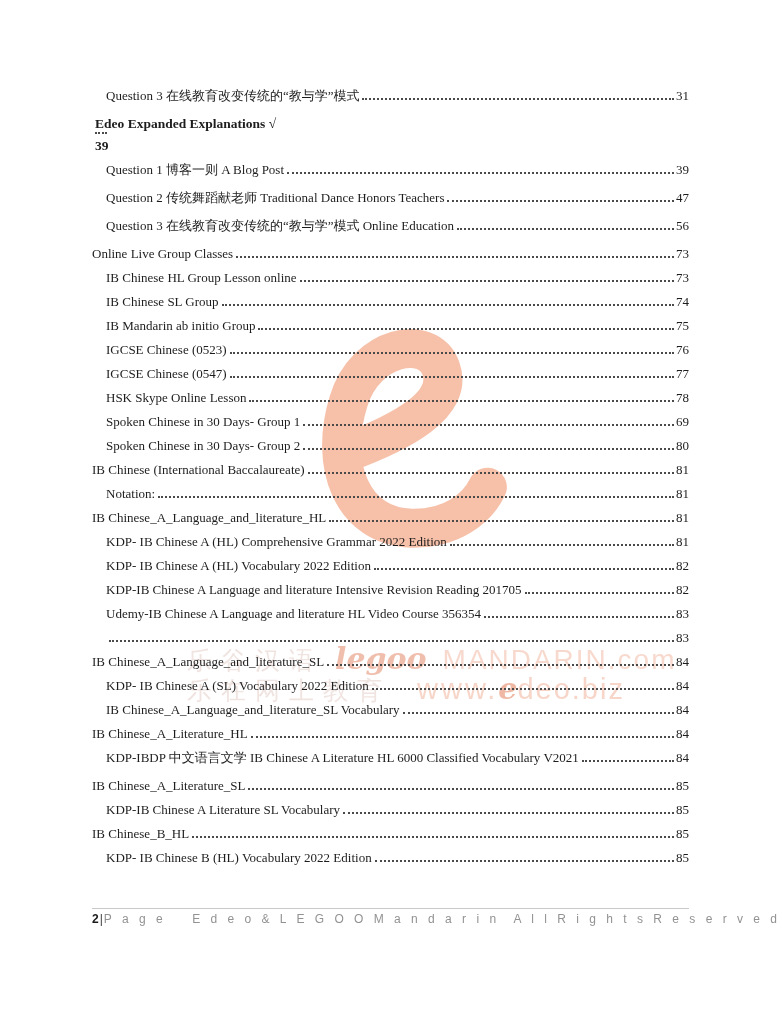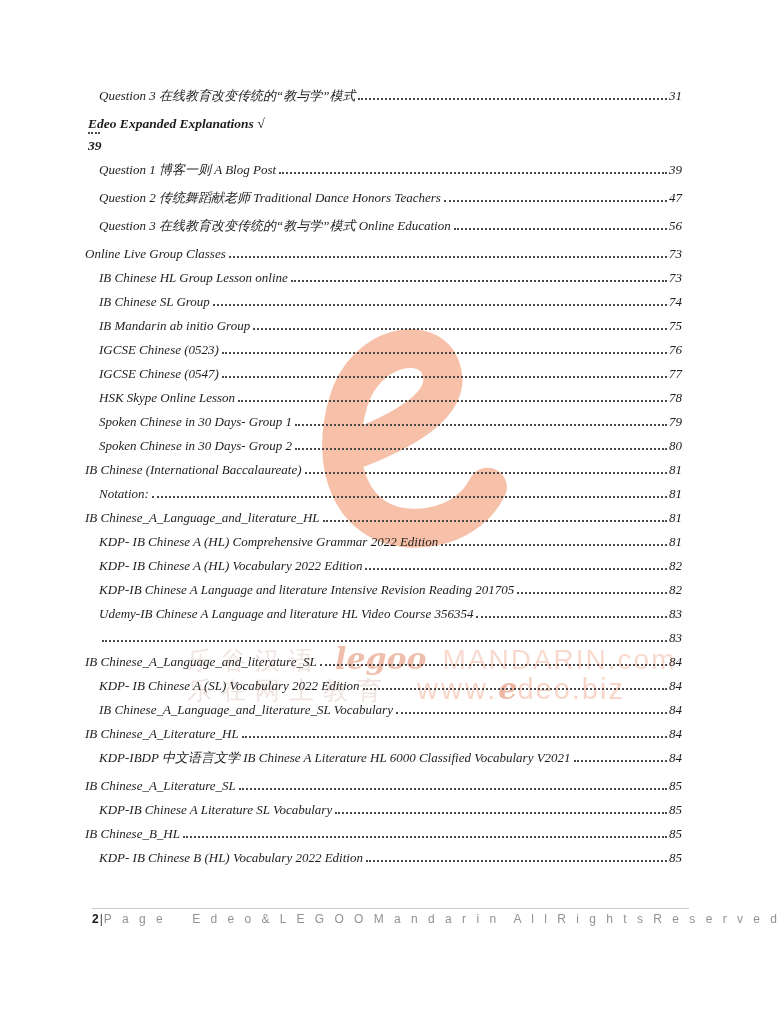--- a/index.html
+++ b/index.html
@@ -20,21 +20,21 @@
   .wm-line1{left:187px;top:641px;}
   .wm-line2{left:187px;top:671px;}
   .wm-cn{font-size:25px;letter-spacing:9px;color:rgba(205,165,155,0.30);}
   .wm-brand{font-size:30px;font-style:italic;font-weight:bold;color:rgba(226,125,90,0.50);font-family:"DejaVu Serif","Liberation Serif",serif;margin-left:12px;}
   .wm-caps{font-size:28px;letter-spacing:2px;color:rgba(242,186,165,0.55);margin-left:16px;}
   .wm-url-www{font-size:29px;letter-spacing:3px;color:rgba(242,186,165,0.60);margin-left:26px;}
   .wm-url-e{font-size:30px;font-style:italic;font-weight:bold;color:rgba(226,125,90,0.55);font-family:"DejaVu Serif","Liberation Serif",serif;}
   .wm-url-rest{font-size:29px;letter-spacing:2px;color:rgba(242,186,165,0.60);}
 
   
-  .toc{position:absolute;left:85px;top:87px;width:597px;z-index:2;font-style:italic;}
+  .toc{position:absolute;left:92px;top:87px;width:597px;z-index:2;}
   .toc-row{
     display:flex;align-items:baseline;
     font-size:13px;line-height:17px;color:#1d1d1d;
     margin:0 0 7px 0;
   }
   .toc-row.lvl2{padding-left:14px;}
   .toc-row.lvl1{margin-top:3px;}
   .toc-row.cjk{margin-bottom:11px;}
   .toc-row.bold{font-weight:bold;font-size:13.5px;flex-direction:column;}
   .toc-label{white-space:nowrap;}
@@ -128,21 +128,21 @@
         <span class="toc-page">77</span>
       </div>
       <div class="toc-row lvl2">
         <span class="toc-label">HSK Skype Online Lesson</span>
         <span class="dot-leader"></span>
         <span class="toc-page">78</span>
       </div>
       <div class="toc-row lvl2">
         <span class="toc-label">Spoken Chinese in 30 Days- Group 1</span>
         <span class="dot-leader"></span>
-        <span class="toc-page">79</span>
+        <span class="toc-page">69</span>
       </div>
       <div class="toc-row lvl2">
         <span class="toc-label">Spoken Chinese in 30 Days- Group 2</span>
         <span class="dot-leader"></span>
         <span class="toc-page">80</span>
       </div>
       <div class="toc-row lvl1">
         <span class="toc-label">IB Chinese (International Baccalaureate)</span>
         <span class="dot-leader"></span>
         <span class="toc-page">81</span>

